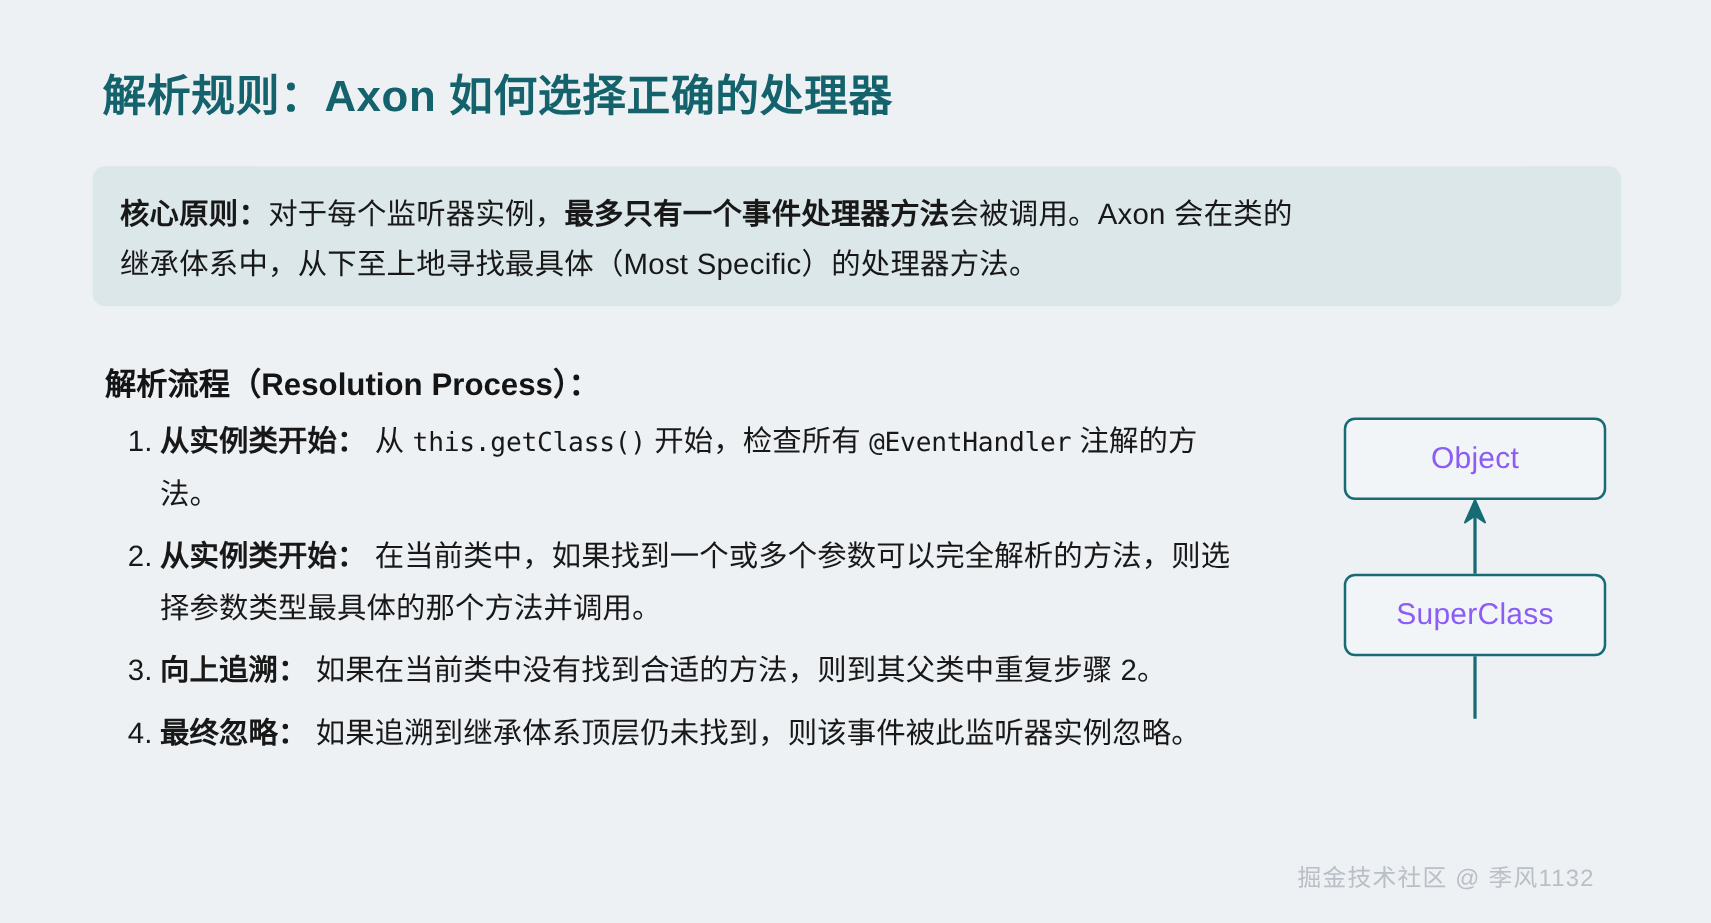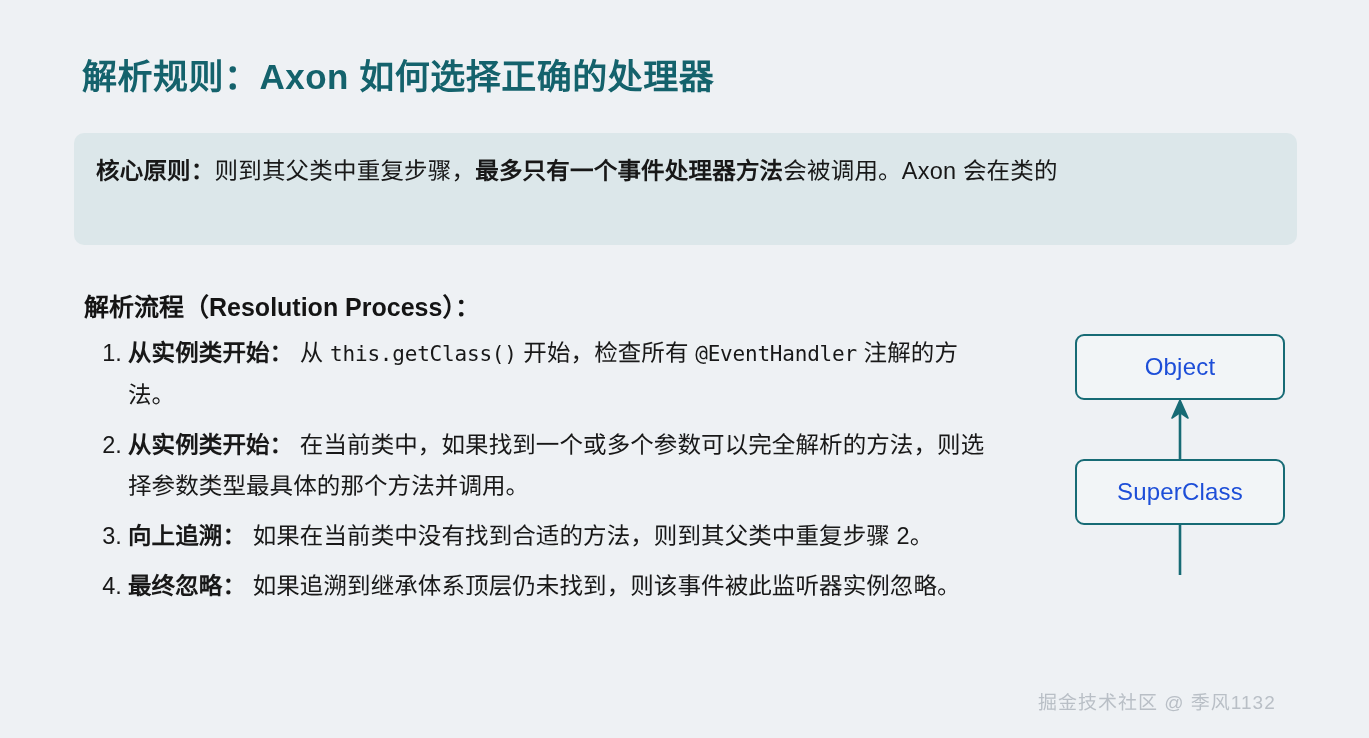--- a/index.html
+++ b/index.html
@@ -116,21 +116,21 @@
     width: 210px;
     height: 66px;
     box-sizing: border-box;
     border: 2.6px solid #176b75;
     border-radius: 9px;
     background: #f2f5f7;
     display: flex;
     align-items: center;
     justify-content: center;
     font-size: 24px;
-    color: #1d4ed8;
+    color: #8b5cf6;
     letter-spacing: 0.2px;
   }
   .node-object     { top: 9px; }
   .node-superclass { top: 134px; }
   .node-subclass   { top: 250px; }
 
   .diagram svg {
     position: absolute;
     left: 0;
     top: 0;
@@ -152,21 +152,21 @@
 </style>
 </head>
 <body>
 
 <div class="slide">
 
   <div class="title">解析规则：Axon 如何选择正确的处理器</div>
 
   <div class="callout">
     <div class="callout-text">
-      <b>核心原则：</b><span>则到其父类中重复步骤，</span><b>最多只有一个事件处理器方法</b><span>会被调用。Axon 会在类的</span><br>
+      <b>核心原则：</b><span>对于每个监听器实例，</span><b>最多只有一个事件处理器方法</b><span>会被调用。Axon 会在类的</span><br><span>继承体系中，从下至上地寻找最具体（Most Specific）的处理器方法。</span>
     </div>
   </div>
 
   <div class="process-heading">解析流程（Resolution Process）：</div>
 
   <ol class="steps" id="steps-list">
       <li class="step"><span class="step-num">1.</span><b>从实例类开始：</b><span> 从 </span><code>this.getClass()</code><span> 开始，检查所有 </span><code>@EventHandler</code><span> 注解的方法。</span></li>
       <li class="step"><span class="step-num">2.</span><b>从实例类开始：</b><span> 在当前类中，如果找到一个或多个参数可以完全解析的方法，则选择参数类型最具体的那个方法并调用。</span></li>
       <li class="step"><span class="step-num">3.</span><b>向上追溯：</b><span> 如果在当前类中没有找到合适的方法，则到其父类中重复步骤 2。</span></li>
       <li class="step"><span class="step-num">4.</span><b>最终忽略：</b><span> 如果追溯到继承体系顶层仍未找到，则该事件被此监听器实例忽略。</span></li>

